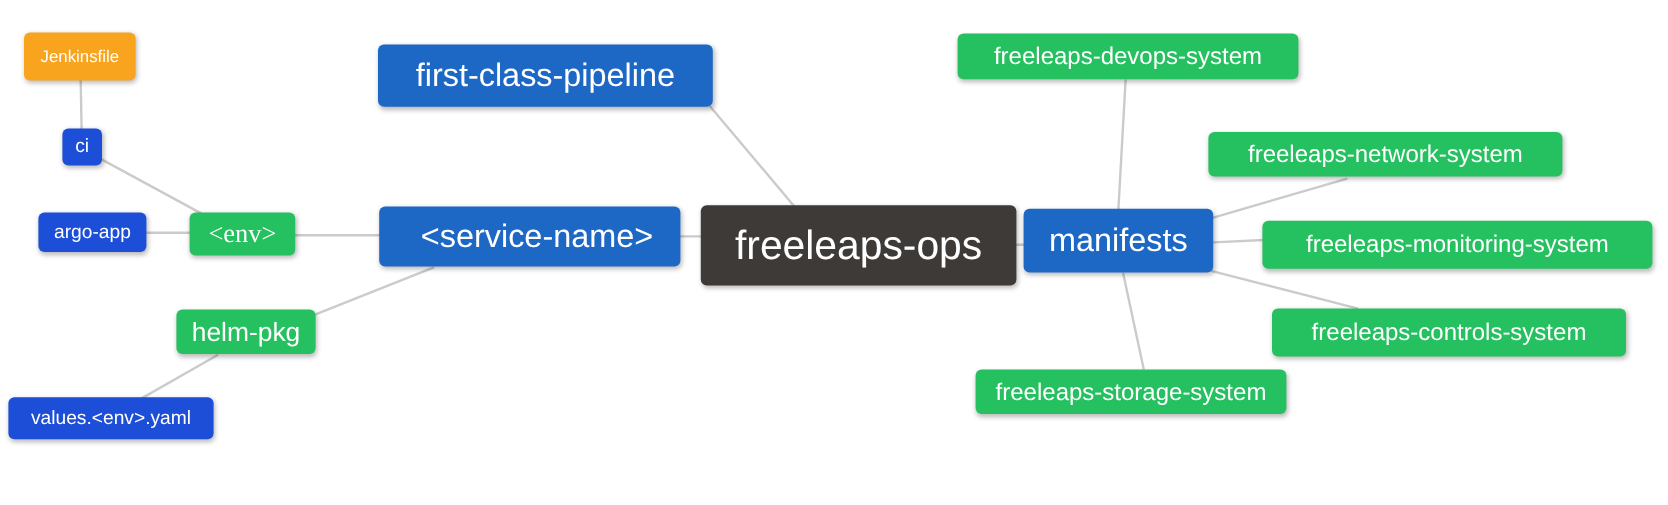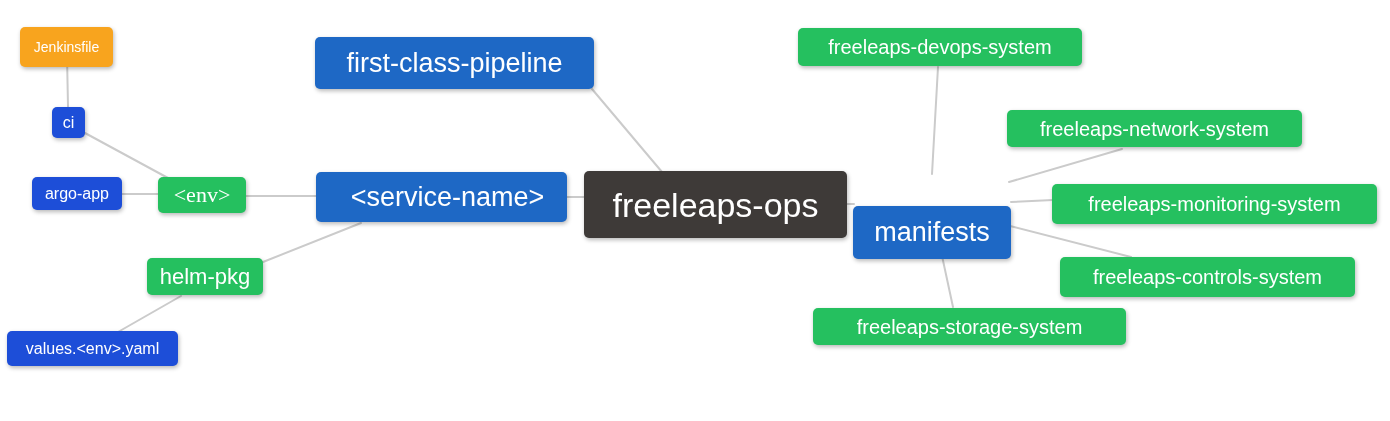--- a/index.html
+++ b/index.html
@@ -96,37 +96,37 @@
   </div>
 
   <div class="node blue" style="left:316px; top:172px; width:251px; height:50px; font-size:27px;padding-left:12px;">
     <span>&lt;service-name&gt;</span>
   </div>
 
   <div class="node dark" style="left:584px; top:171px; width:263px; height:67px; font-size:34px;">
     <span>freeleaps-ops</span>
   </div>
 
-  <div class="node blue" style="left:853px; top:174px; width:158px; height:53px; font-size:27px;margin-top:32px;">
+  <div class="node blue" style="left:853px; top:174px; width:158px; height:53px; font-size:27px;">
     <span>manifests</span>
   </div>
 
   <div class="node green" style="left:798px; top:28px; width:284px; height:38px; font-size:20px;">
     <span>freeleaps-devops-system</span>
   </div>
 
   <div class="node green" style="left:1007px; top:110px; width:295px; height:37px; font-size:20px;">
     <span>freeleaps-network-system</span>
   </div>
 
   <div class="node green" style="left:1052px; top:184px; width:325px; height:40px; font-size:20px;">
     <span>freeleaps-monitoring-system</span>
   </div>
 
   <div class="node green" style="left:1060px; top:257px; width:295px; height:40px; font-size:20px;">
     <span>freeleaps-controls-system</span>
   </div>
 
-  <div class="node green" style="left:813px; top:308px; width:313px; height:37px; font-size:20px;">
+  <div class="node green" style="left:813px; top:308px; width:259px; height:37px; font-size:20px;">
     <span>freeleaps-storage-system</span>
   </div>
 
 </div>
 
 </body></html>

